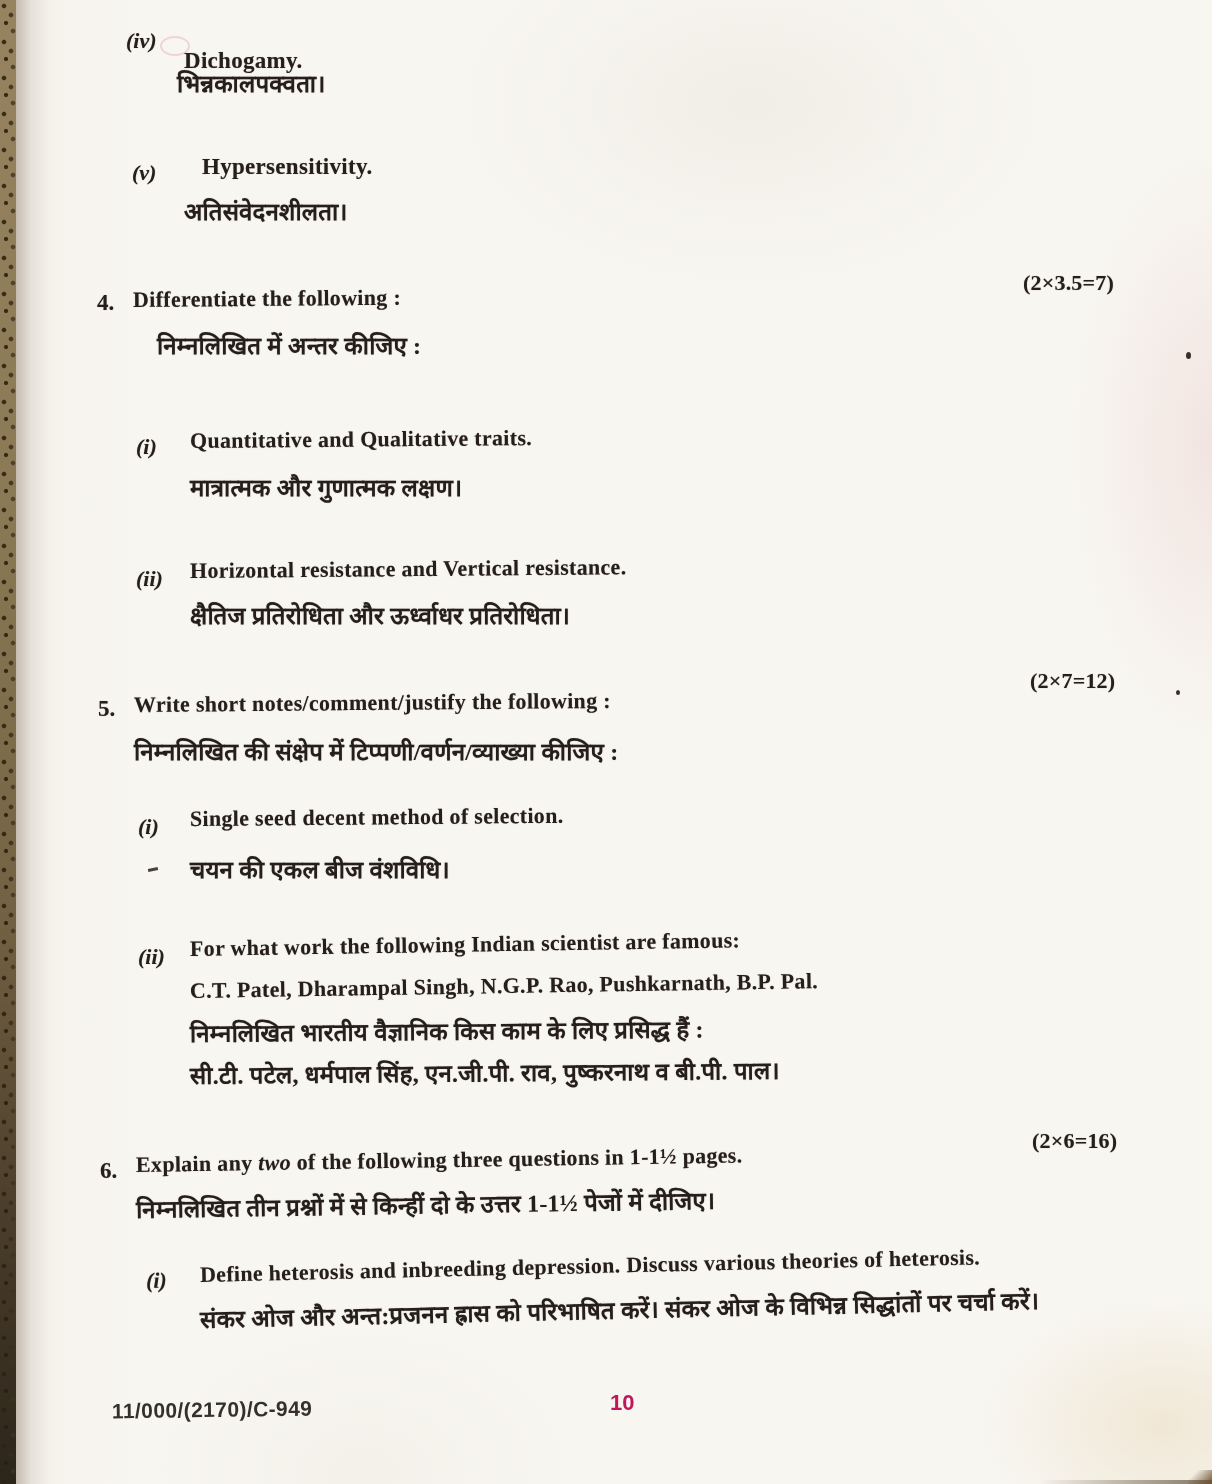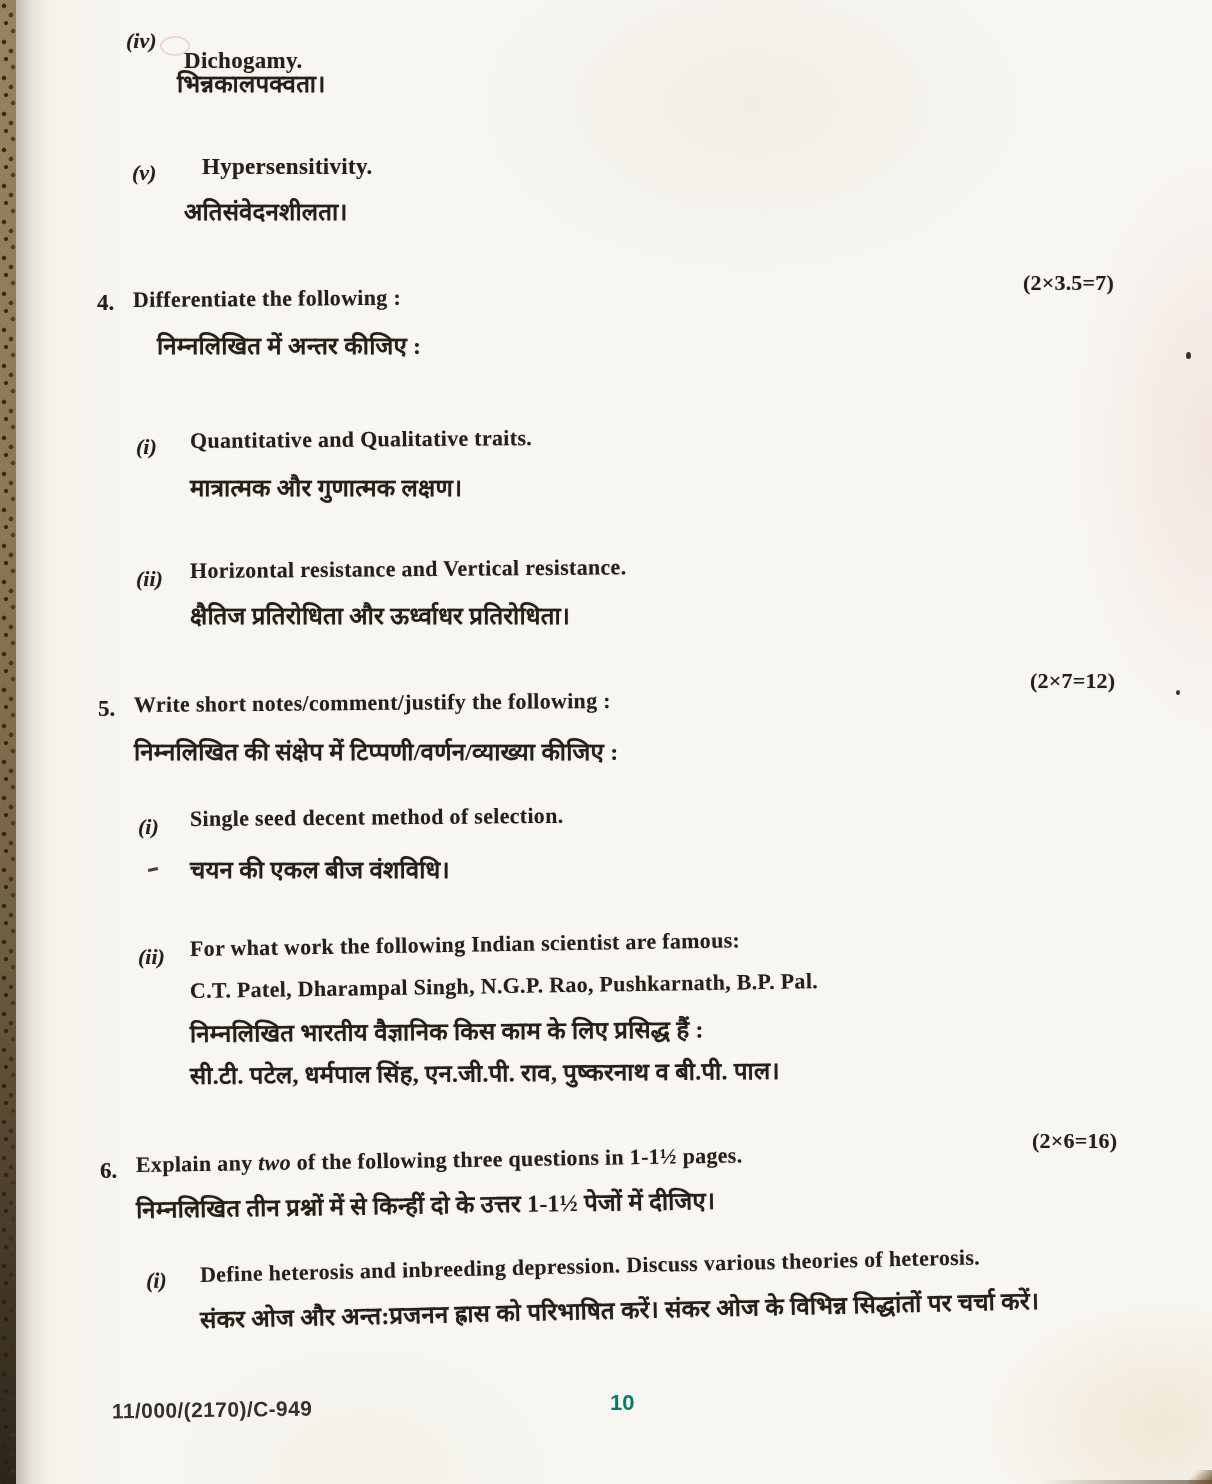--- a/index.html
+++ b/index.html
@@ -15,21 +15,21 @@
     color:#261f19;
   }
   .abs{position:absolute;white-space:nowrap;}
   .en{font-size:22px;font-weight:600;letter-spacing:0.3px;text-shadow:0 0 1px rgba(40,30,25,0.35);}
   .en-b{font-size:23px;font-weight:700;letter-spacing:0.3px;text-shadow:0 0 1px rgba(40,30,25,0.4);}
   .hi{font-size:24px;font-weight:600;letter-spacing:0.2px;text-shadow:0 0 1px rgba(40,30,25,0.35);}
   .num{font-size:23px;font-weight:700;text-shadow:0 0 1px rgba(40,30,25,0.4);}
   .lbl{font-size:22px;font-weight:700;text-shadow:0 0 1px rgba(40,30,25,0.4);font-style:italic;}
   .marks{font-size:22px;font-weight:700;letter-spacing:0.2px;text-shadow:0 0 1px rgba(40,30,25,0.4);}
   .footer-code{font-family:"Liberation Sans","DejaVu Sans",sans-serif;font-size:21px;font-weight:700;color:#35302b;letter-spacing:0.4px;transform:rotate(-0.8deg);}
-  .page-num{font-family:"Liberation Sans","DejaVu Sans",sans-serif;font-size:22px;font-weight:700;color:#0f766e;}
+  .page-num{font-family:"Liberation Sans","DejaVu Sans",sans-serif;font-size:22px;font-weight:700;color:#be185d;}
   .tilt1{transform:rotate(-0.9deg);transform-origin:left center;}
   .tilt2{transform:rotate(-1.3deg);transform-origin:left center;}
   .tilt05{transform:rotate(-0.5deg);transform-origin:left center;}
   
   .left-edge{
     position:absolute;left:0;top:0;width:16px;height:1484px;z-index:3;
     background:
       radial-gradient(circle at 4px 6px, rgba(45,33,18,0.9) 1.6px, transparent 2.8px),
       radial-gradient(circle at 11px 15px, rgba(58,44,24,0.85) 1.7px, transparent 2.9px),
       radial-gradient(circle at 6px 23px, rgba(40,30,16,0.9) 1.5px, transparent 2.6px),

